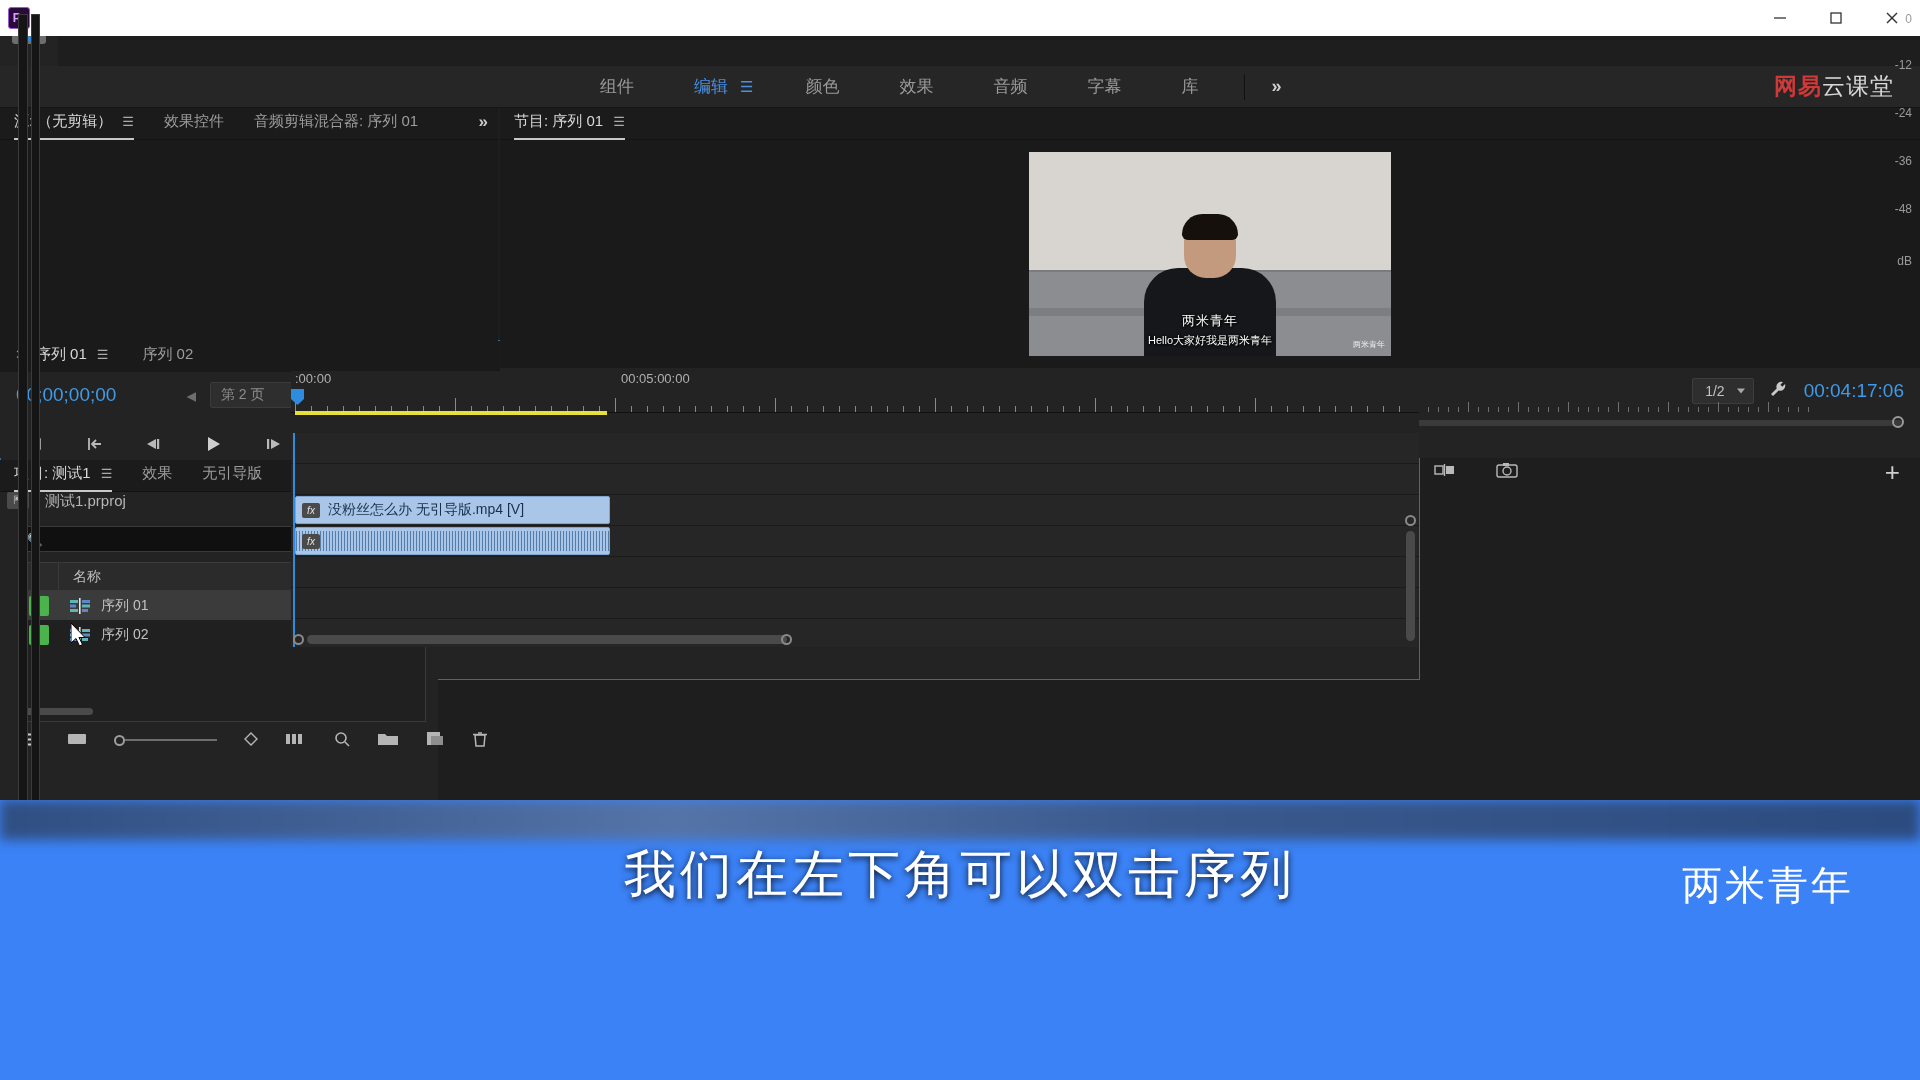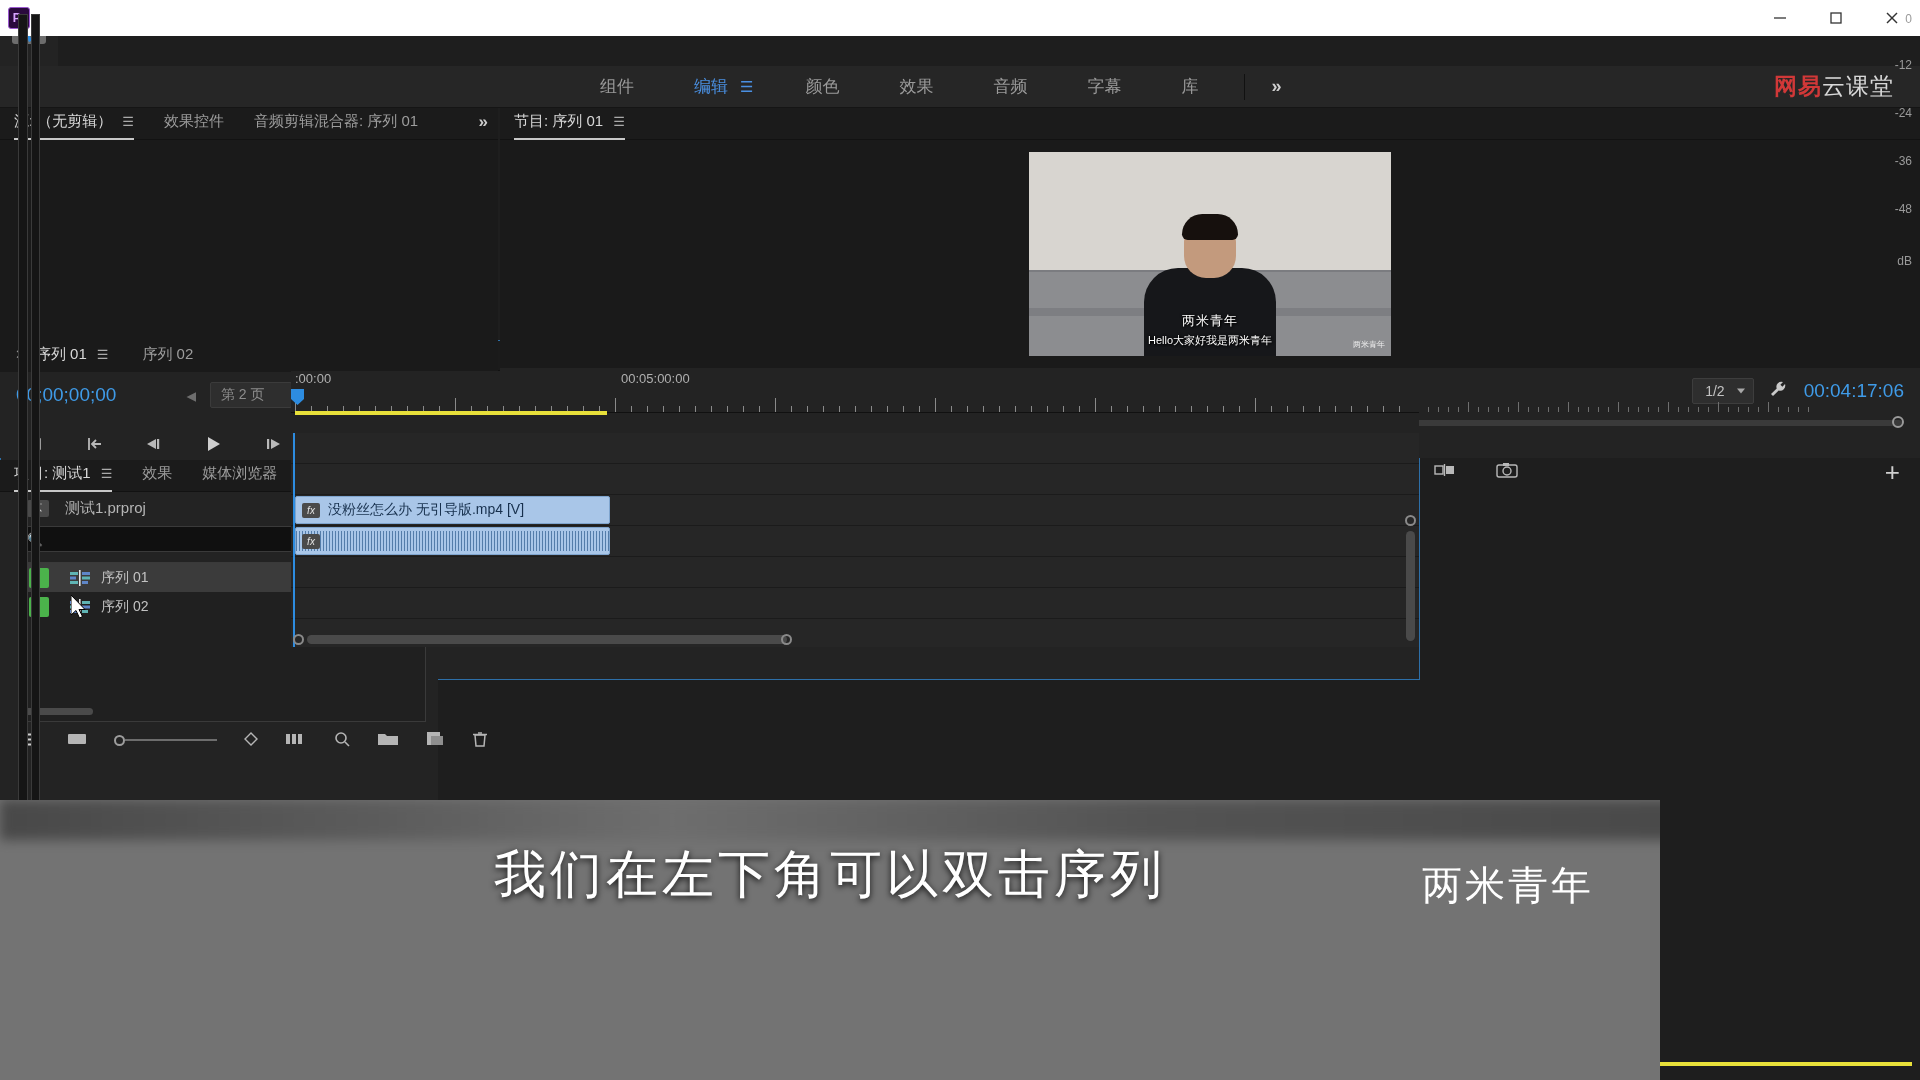--- a/index.html
+++ b/index.html
@@ -174,21 +174,21 @@
   }
   .prog-transport {
     display: flex; align-items: center; justify-content: center; gap: 38px;
     height: 56px; color: #b9b9b9; font-size: 18px;
   }
   .prog-transport .plus { position: absolute; right: 20px; color: #cfcfcf; font-size: 26px; }
 
   
   #project-panel { left: 0; top: 460px; width: 438px; height: 340px; background: #232323; }
   .proj-file {
-    display: flex; align-items: center; gap: 16px; height: 32px; padding-left: 27px;
+    display: flex; align-items: flex-start; gap: 16px; height: 32px; padding-left: 7px;
     color: #b5b5b5; font-size: 15px;
   }
   .folder-ico {
     width: 22px; height: 17px; background: #4a4a4a; border-radius: 2px;
     display: flex; align-items: center; justify-content: center; color: #d0d0d0; font-size: 11px;
   }
   .proj-search-row {
     display: flex; align-items: center; gap: 12px; padding: 2px 12px 6px 18px;
   }
   .search-box {
@@ -351,22 +351,22 @@
     position: absolute; left: 18px; top: 14px; width: 22px; bottom: 30px;
     display: flex; gap: 3px;
   }
   .meter-bar { flex: 1; background: #151515; border: 1px solid #3a3a3a; }
   .meter-bottom {
     position: absolute; left: 14px; right: 8px; bottom: 14px; height: 4px; background: #e8e03a;
   }
 
   
   .bottom-strip {
-    position: absolute; left: 0; top: 800px; width: 1660px; height: 280px;
-    background: #737373; overflow: hidden;
+    position: absolute; left: 0; top: 800px; width: 1920px; height: 280px;
+    background: #3b82f6; overflow: hidden;
   }
   .strip-glow {
     position: absolute; left: 0; top: 0; width: 1920px; height: 40px;
     background: linear-gradient(90deg,#262626,#4a4a4a 20%,#6a6a6a 35%,#3a3a3a 60%,#202020);
     filter: blur(6px); opacity: .55;
   }
   .big-sub {
     position: absolute; left: 0; right: 0; top: 40px; text-align: center;
     color: #ffffff; font-size: 52px; letter-spacing: 4px;
     text-shadow: 0 2px 6px rgba(0,0,0,.9);
@@ -748,40 +748,48 @@
     </div>
   </div>
 
   <div class="panel" id="project-panel">
     <div class="panel-tabs">
       <div class="ptab active">
         <span>项目: 测试1</span>
         <span class="burger">☰</span>
       </div>
       <div class="ptab">效果</div>
-      <div class="ptab">媒体浏览器</div>
+      <div class="ptab">无引导版</div>
       <div class="ptab">标记</div>
       <div class="ptab" style="margin-left:auto;margin-right:8px;color:#ccc;font-weight:bold;font-size:17px">»</div>
     </div>
 
     <div class="proj-file">
       <span class="folder-ico">⇱</span>
       <span>测试1.prproj</span>
     </div>
 
     <div class="proj-search-row">
       <div class="search-box">
         <span class="magnifier">🔍</span>
         <span></span>
       </div>
       <div class="find-ico">🔍</div>
       <div class="sel-count">1 项已选...</div>
     </div>
 
     <div class="bin">
+      <div class="bin-head">
+        <div class="c-sw"></div>
+        <div class="c-name">名称</div>
+        <div class="c-fps">
+          <span>帧速率</span>
+          <span class="sort-caret"></span>
+        </div>
+      </div>
 
       <div class="bin-row selected">
         <div class="c-sw">
           <span class="sw-chip" style="background:#4bb34b"></span>
         </div>
         <div class="c-icon">
           <span class="seq-ico">
             <svg width="22" height="16" viewBox="0 0 22 16">
               <rect x="1" y="2" width="8" height="3" fill="#5fb4b4"></rect>
                 <rect x="1" y="6.5" width="6" height="3" fill="#5f86c8"></rect>

